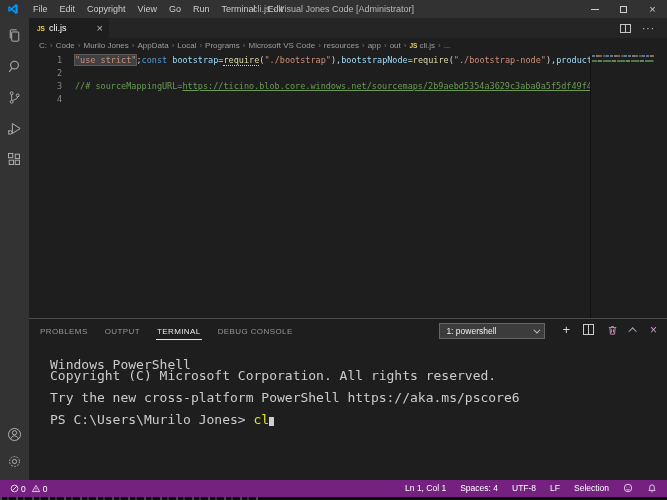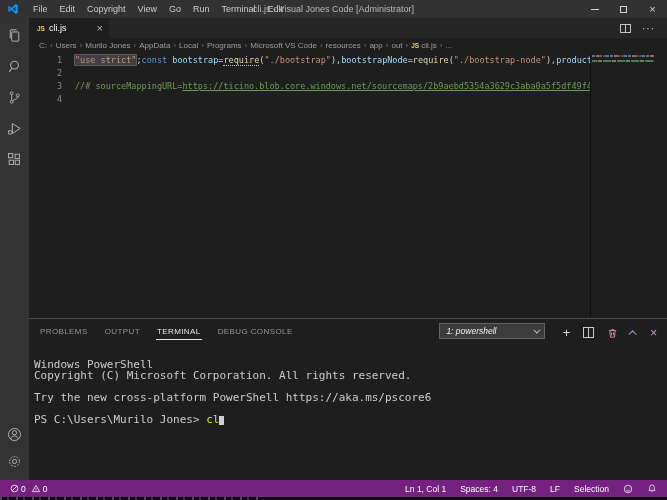--- a/index.html
+++ b/index.html
@@ -62,40 +62,40 @@
     background:repeating-linear-gradient(90deg,#56789b 0 3px,#1e1e1e 3px 4px,#a66a4d 4px 7px,#4d6b8a 7px 10px,#1e1e1e 10px 11px,#6b4f3d 11px 14px,#56789b 14px 17px,#1e1e1e 17px 18px); }
   .mm-row3 { height:2px;
     background:repeating-linear-gradient(90deg,#4e7a4e 0 5px,#2d4a2d 5px 6px,#5d8a55 6px 10px,#1e1e1e 10px 11px,#4e7a4e 11px 14px); }
 
   
   .panel { height:162px; border-top:1px solid #4a4a4a; display:flex; flex-direction:column; flex:none;gap:10px; }
   .panel-header { height:24px; display:flex; align-items:center; padding:0 10px 0 10px; flex:none; }
   .panel-tabs { display:flex; gap:15px; font-size:8px; letter-spacing:.4px; color:#969696; }
   .panel-tab { padding:5px 1px 3px; cursor:default; }
   .panel-tab.active { color:#e7e7e7; border-bottom:1px solid #e7e7e7; }
-  .panel-actions { margin-left:auto; display:flex; align-items:flex-end; gap:13px;font-style:italic; }
+  .panel-actions { margin-left:auto; display:flex; align-items:flex-start; gap:13px; }
   .terminal-select { width:106px; height:16px; background:#3c3c3c; border:1px solid #656565; display:flex; align-items:center; justify-content:space-between; padding:0 6px; font-size:8.5px; color:#f0f0f0; margin-right:4px; }
   .chev-down { width:5px; height:5px; border-right:1px solid #cccccc; border-bottom:1px solid #cccccc; transform:rotate(45deg) translateY(-2px); }
   .pa-icon { display:flex; align-items:center; justify-content:center; }
   .plus-glyph { font-size:13px; color:#d7d7d7; line-height:1; font-weight:400; }
   .psplit-icon { width:11px; height:11px; border:1px solid #cccccc; position:relative; display:inline-block; }
   .psplit-icon::after { content:""; position:absolute; left:4px; top:0; width:1px; height:9px; background:#cccccc; }
   .chev-up { width:6px; height:6px; border-left:1.4px solid #b9a0cf; border-top:1.4px solid #b9a0cf; transform:rotate(45deg) translateY(2px); }
   .panel-close { color:#c79ec7; font-size:12px; line-height:1; }
 
-  .terminal { flex:1; font-family:"DejaVu Sans Mono","Liberation Mono",monospace; font-size:11px; line-height:11px; color:#cccccc; padding:6px 0 0 5px; white-space:pre; overflow:hidden; }
+  .terminal { flex:1; font-family:"DejaVu Sans Mono","Liberation Mono",monospace; font-size:13px; line-height:11px; color:#cccccc; padding:6px 0 0 21px; white-space:pre; overflow:hidden; }
   .term-line { min-height:11px; }
   .term-cmd { color:#e5e510; }
   .term-cursor { display:inline-block; width:4.6px; height:9px; background:#cfcfcf; vertical-align:-1.5px; }
 
   
   .statusbar { height:17px; background:#742180; color:#ffffff; display:flex; align-items:center; font-size:8.5px; padding:0 10px; flex:none; }
   .sb-left { display:flex; gap:5px; align-items:center; }
   .sb-group { display:flex; gap:2px; align-items:center; }
-  .sb-right { margin-left:auto; display:flex; gap:14px; align-items:center; }
+  .sb-right { margin-left:auto; display:flex; gap:14px; }
   .sb-item { white-space:nowrap; }
   .sb-icon svg { display:block; }
 
   .bottom-strip { height:3px; background:#0d0d0d; position:relative; overflow:hidden; }
   .bottom-strip::after { content:""; position:absolute; left:0; top:0; right:0; bottom:0;
     background:repeating-linear-gradient(90deg, rgba(180,180,200,.35) 0 2px, transparent 2px 7px, rgba(120,140,180,.3) 7px 9px, transparent 9px 16px);
     width:260px; }
 </style>
 </head>
 <body>
@@ -196,21 +196,21 @@
         <span class="more-dots">···</span>
       </div>
     </div>
 
     <div class="breadcrumb" id="breadcrumb">
         <span class="bc-seg">
           <span>C:</span>
         </span>
         <span class="bc-sep">›</span>
         <span class="bc-seg">
-          <span>Users</span>
+          <span>Code</span>
         </span>
         <span class="bc-sep">›</span>
         <span class="bc-seg">
           <span>Murilo Jones</span>
         </span>
         <span class="bc-sep">›</span>
         <span class="bc-seg">
           <span>AppData</span>
         </span>
         <span class="bc-sep">›</span>

